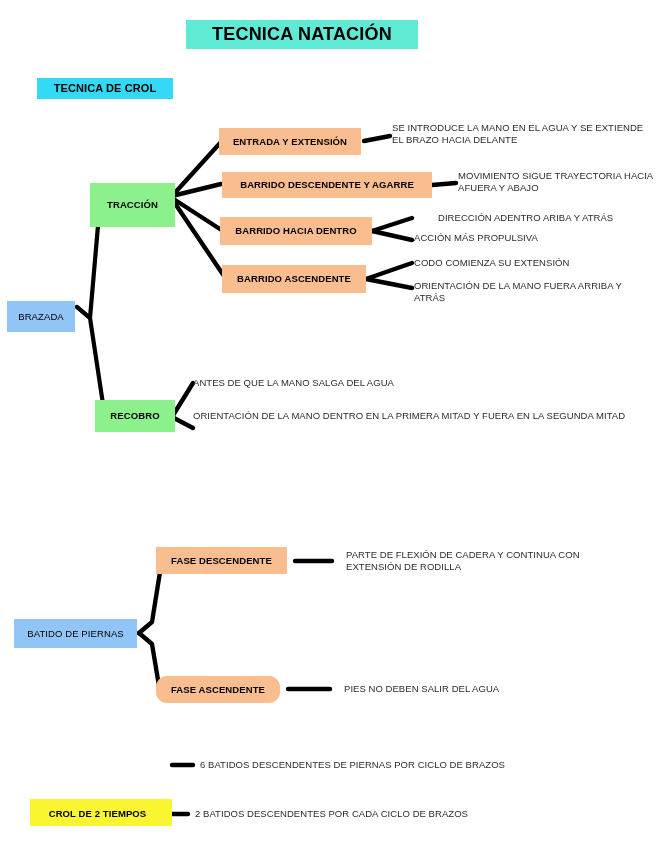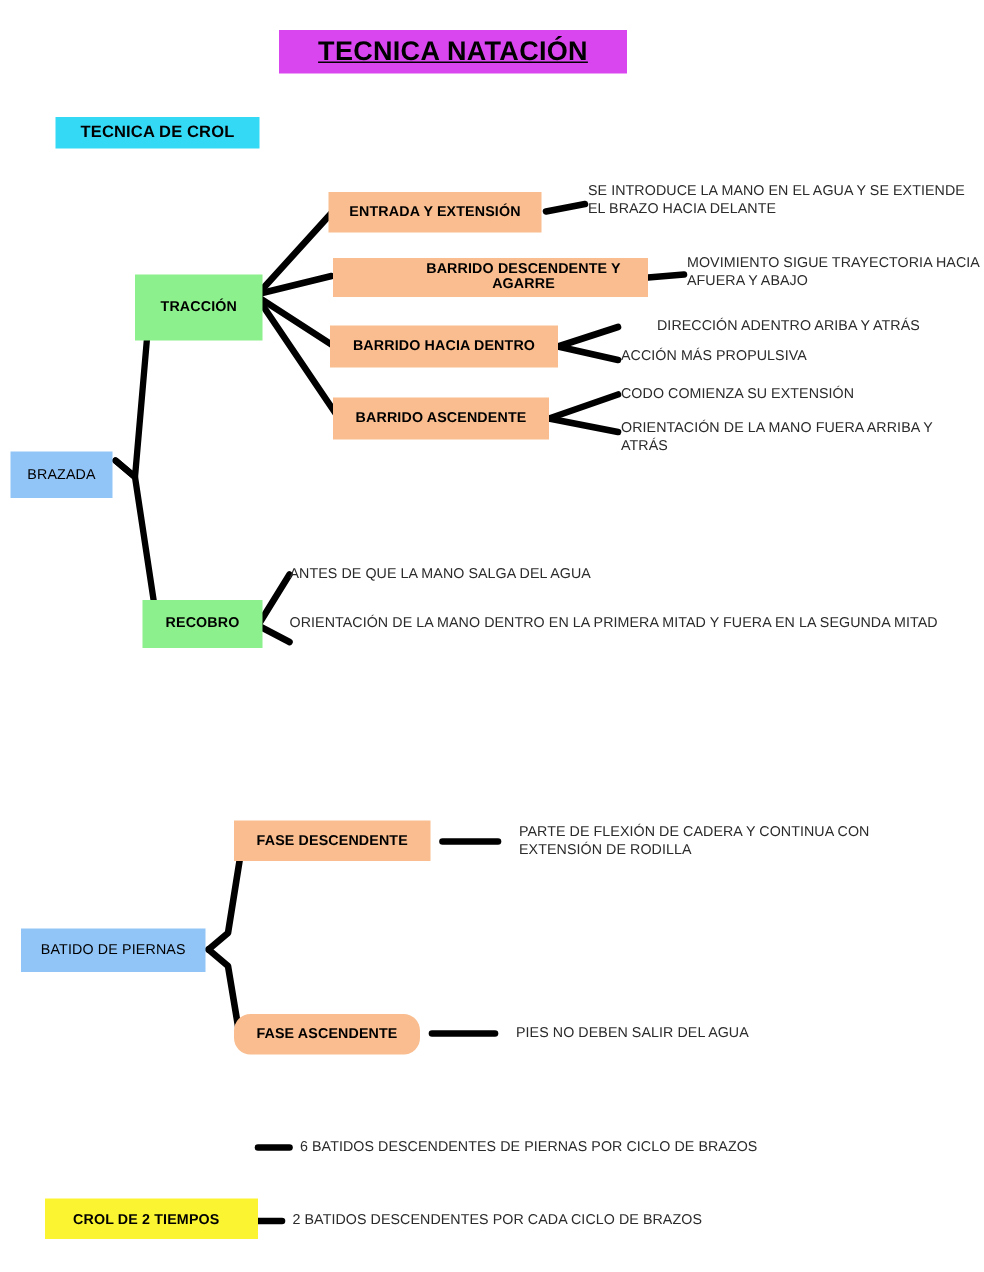--- a/index.html
+++ b/index.html
@@ -31,25 +31,24 @@
     box-sizing: border-box;
     display: flex;
     align-items: center;
     justify-content: center;
     text-align: center;
     color: #000000;
     line-height: 1.05;
     z-index: 3;
   }
   .title-node {
-    background: #d946ef;
+    background: #5eead4;
     font-size: 18px;
     font-weight: bold;
     letter-spacing: 0.2px;
-    text-decoration: underline;
   }
   .cyan-node {
     background: #34d9f5;
     font-size: 11px;
     font-weight: bold;
     letter-spacing: 0.1px;
   }
   .blue-node {
     background: #92c5f7;
     font-size: 9.5px;
@@ -133,21 +132,21 @@
   <div class="node cyan-node" style="left:37px; top:78px; width:136px; height:21px;">TECNICA DE CROL</div>
 
   <div class="node blue-node" style="left:7px; top:301px; width:68px; height:31px;">BRAZADA</div>
 
   <div class="node green-node" style="left:90px; top:183px; width:85px; height:44px;">TRACCIÓN</div>
 
   <div class="node green-node" style="left:95px; top:400px; width:80px; height:32px;">RECOBRO</div>
 
   <div class="node orange-node" style="left:219px; top:128px; width:142px; height:27px;">ENTRADA Y EXTENSIÓN</div>
 
-  <div class="node orange-node" style="left:222px; top:172px; width:210px; height:26px;padding-left:44px;">BARRIDO DESCENDENTE Y AGARRE</div>
+  <div class="node orange-node" style="left:222px; top:172px; width:210px; height:26px;">BARRIDO DESCENDENTE Y AGARRE</div>
 
   <div class="node orange-node" style="left:220px; top:217px; width:152px; height:28px;">BARRIDO HACIA DENTRO</div>
 
   <div class="node orange-node" style="left:222px; top:265px; width:144px; height:28px;">BARRIDO ASCENDENTE</div>
 
   <div class="annot" style="left:392px; top:122px; width:262px;">SE INTRODUCE LA MANO EN EL AGUA Y SE EXTIENDE EL BRAZO HACIA DELANTE</div>
 
   <div class="annot" style="left:458px; top:170px; width:196px;">MOVIMIENTO SIGUE TRAYECTORIA HACIA AFUERA Y ABAJO</div>
 
   <div class="annot" style="left:414px; top:212px; width:240px;padding-left:24px;">DIRECCIÓN ADENTRO ARIBA Y ATRÁS</div>

